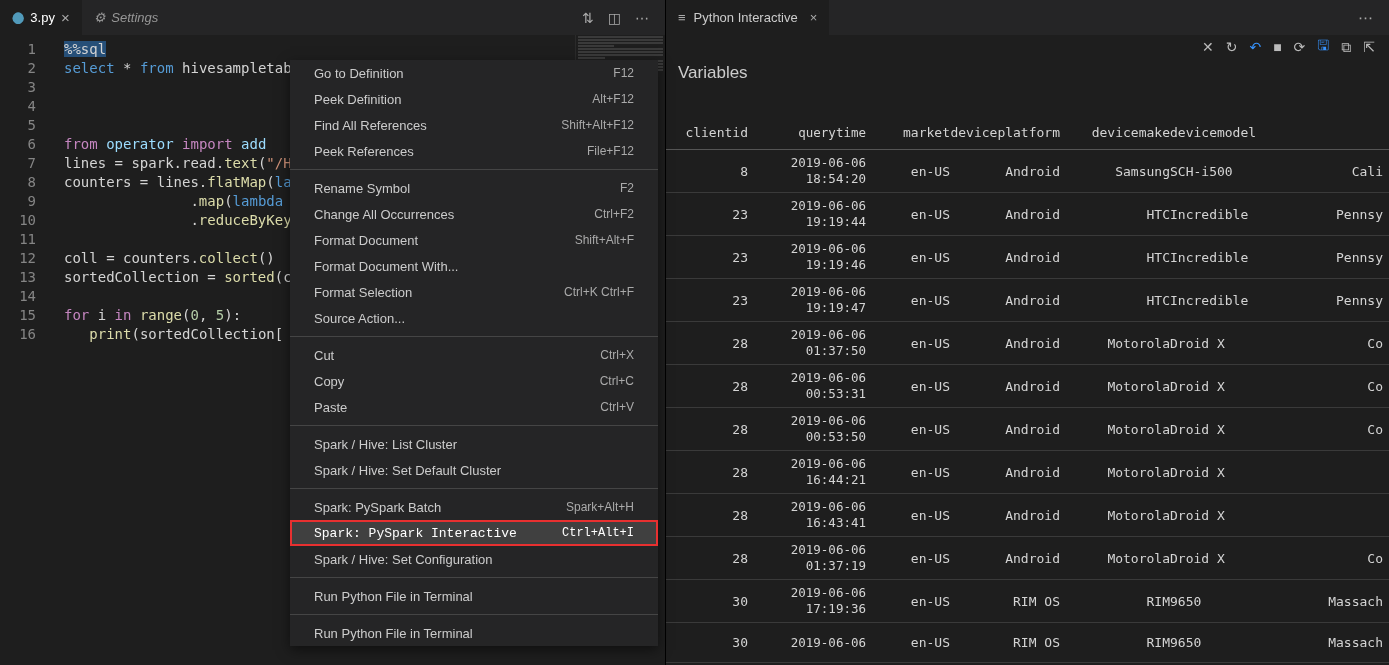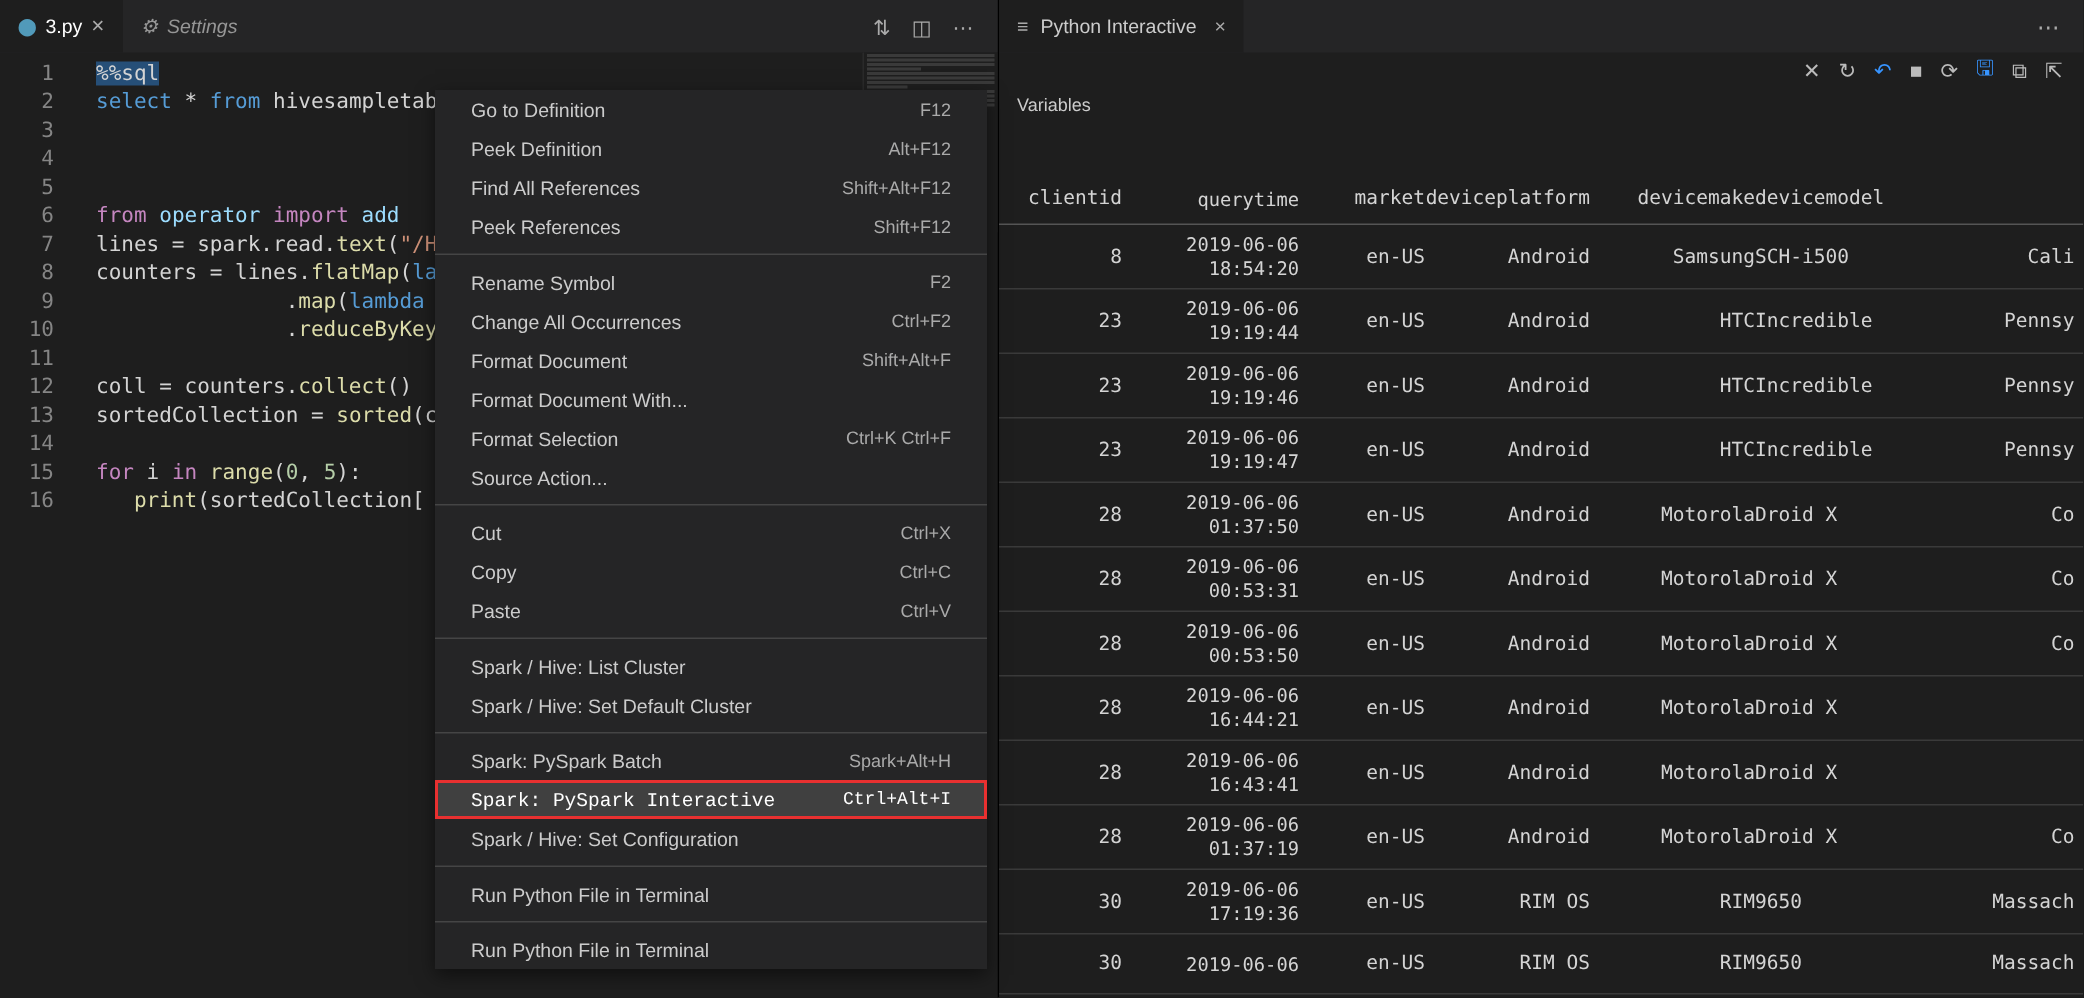--- a/index.html
+++ b/index.html
@@ -42,21 +42,21 @@
 .rtab { display:flex; align-items:center; padding:0 12px; gap:8px; background:#1e1e1e; color:#ccc; font-size:13px; }
 .rtab .icon { color:#aaa; }
 .rtab .x { color:#aaa; margin-left:4px; }
 .rtb-actions { margin-left:auto; display:flex; align-items:center; padding-right:14px; color:#aaa; font-size:15px; }
 .dots { letter-spacing:2px; }
 
 .toolbar { height:24px; display:flex; justify-content:flex-end; align-items:center; gap:12px; padding:2px 14px; color:#bbb; font-size:14px; }
 .toolbar .undo { color:#3794ff; }
 .toolbar span { cursor:pointer; }
 
-.vars { height:26px; padding:4px 12px; color:#ccc; font-size:12px; background:#1e1e1e; }
+.vars { height:26px; padding:4px 12px; color:#ccc; font-size:17px; background:#1e1e1e; }
 
 .dr { flex:1; overflow:hidden; font-family:Consolas,monospace; font-size:13px; background:#1e1e1e; }
 .dr-body { padding-top:30px; }
 .dr-head { display:flex; padding:10px 6px 8px 6px; border-bottom:1.5px solid #555; color:#d4d4d4; }
 .dr-row { display:flex; padding:5px 6px; border-bottom:1px solid #3a3a3a; color:#d4d4d4; min-height:40px; align-items:center; }
 .c-id { width:90px; text-align:right; padding-right:14px; }
 .c-qt { width:118px; text-align:right; padding-right:14px; line-height:16px; font-size:12.5px; }
 .c-mk { width:70px; text-align:right; }
 .c-pl { width:110px; text-align:right; }
 .c-mk2 { width:110px; text-align:right; }
@@ -128,21 +128,21 @@
       <div class="ctx-item">
         <span>Peek Definition</span>
         <span class="sc">Alt+F12</span>
       </div>
       <div class="ctx-item">
         <span>Find All References</span>
         <span class="sc">Shift+Alt+F12</span>
       </div>
       <div class="ctx-item">
         <span>Peek References</span>
-        <span class="sc">Shift+F12</span>
+        <span class="sc">File+F12</span>
       </div>
       <div class="ctx-sep"></div>
       <div class="ctx-item">
         <span>Rename Symbol</span>
         <span class="sc">F2</span>
       </div>
       <div class="ctx-item">
         <span>Change All Occurrences</span>
         <span class="sc">Ctrl+F2</span>
       </div>

